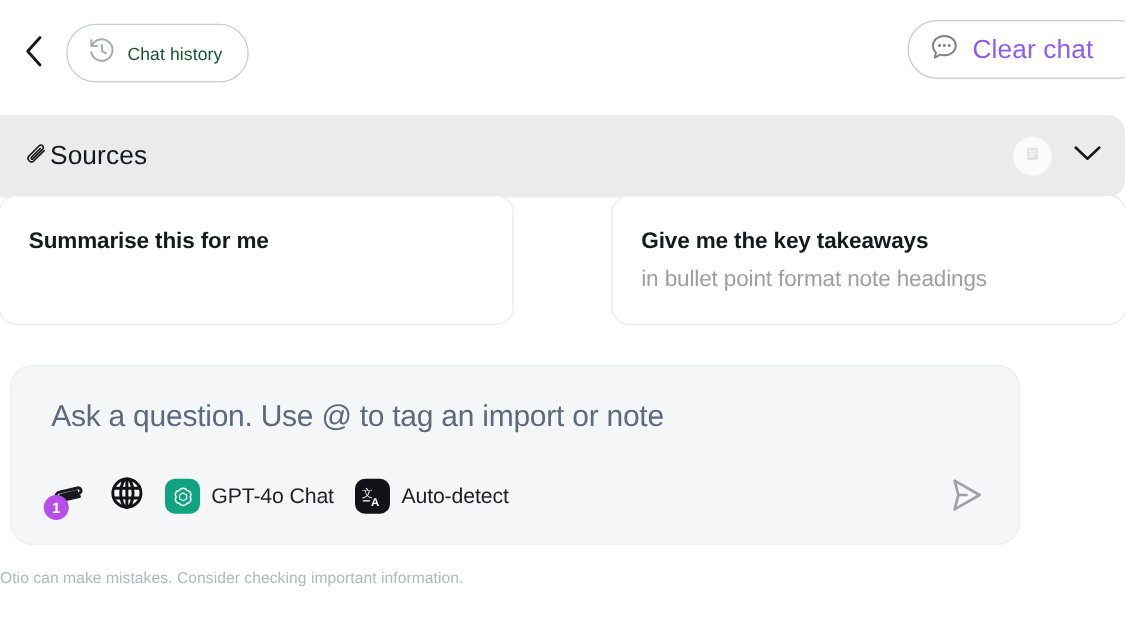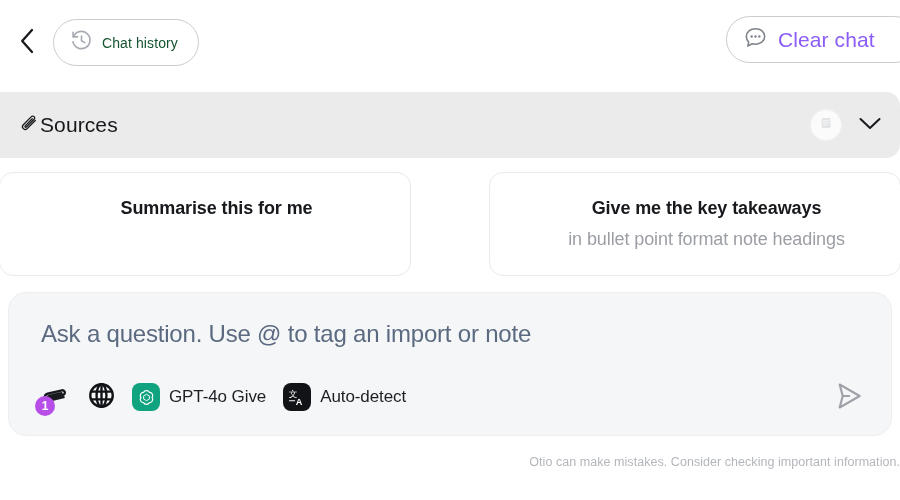--- a/index.html
+++ b/index.html
@@ -54,36 +54,36 @@
     display: flex; align-items: center; gap: 10px;
   }
   .source-chip {
     width: 32px; height: 32px; border-radius: 50%;
     background: #fbfbfb; border: 1px solid #f2f2f3;
     display: flex; align-items: center; justify-content: center;
   }
 
   
   .cards {
-    position: absolute; left: 0; top: 172px; width: 900px; height: 104px;
-    display: flex; gap: 30px; text-align: center;
+    position: absolute; left: 0; top: 156px; width: 900px; height: 104px;
+    display: flex; gap: 30px;
   }
   .card {
     flex: 1 1 0; height: 104px;
     background: #ffffff; border: 1px solid #e9eaec; border-radius: 14px;
     padding: 25px 0 0 23px; cursor: pointer; overflow: hidden; margin-left: 48px;
   }
   .card:first-child { margin-left: -1px; border-top-left-radius: 14px; }
   .card:last-child { margin-right: -1px; }
   .card-title { font-size: 18px; font-weight: bold; color: #17191d; letter-spacing: -.1px; }
   .card-sub { font-size: 18px; color: #9b9ea4; margin-top: 10px; letter-spacing: -.1px; }
 
   
   .composer {
-    position: absolute; left: 8px; top: 292px; width: 884px; height: 144px;
+    position: absolute; left: 8px; top: 292px; width: 808px; height: 144px;
     background: #f5f6f7; border: 1px solid #eceef0; border-radius: 18px; text-decoration: underline;
   }
   .composer-placeholder {
     position: absolute; left: 32px; top: 27px;
     font-size: 24px; color: #5b6a80; letter-spacing: -.2px;
   }
   .composer-toolbar {
     position: absolute; left: 30px; bottom: 22px;
     display: flex; align-items: center; gap: 17px;
   }
@@ -107,21 +107,21 @@
   .tool-label { font-size: 17px; color: #1d1f24; letter-spacing: -.1px; }
   .send-btn {
     position: absolute; right: 22px; bottom: 18px;
     width: 40px; height: 40px; background: transparent; border: none;
     display: flex; align-items: center; justify-content: center; cursor: pointer;
   }
 
   
   .footer {
     position: absolute; left: 0; top: 455px; width: 900px;
-    text-align: right; font-size: 12.5px; color: #b3b6bb; letter-spacing: .05px;
+    text-align: left; font-size: 12.5px; color: #b3b6bb; letter-spacing: .05px;
   }
 </style>
 </head>
 <body>
 
 <div id="app">
 
   <div class="header">
     <button class="back-btn">
       <span>
@@ -230,21 +230,21 @@
           <svg width="19" height="19" viewBox="0 0 24 24" fill="none">
             <path d="M12 3.3 C13.9 3.3 15.3 4.4 15.8 5.6 C17.1 5.5 18.5 6.1 19.3 7.5
                      C20.2 9.1 19.9 10.9 19.0 12.0 C19.9 13.1 20.2 14.9 19.3 16.5
                      C18.5 17.9 17.1 18.5 15.8 18.4 C15.3 19.6 13.9 20.7 12 20.7
                      C10.1 20.7 8.7 19.6 8.2 18.4 C6.9 18.5 5.5 17.9 4.7 16.5
                      C3.8 14.9 4.1 13.1 5.0 12.0 C4.1 10.9 3.8 9.1 4.7 7.5
                      C5.5 6.1 6.9 5.5 8.2 5.6 C8.7 4.4 10.1 3.3 12 3.3 Z" stroke="#ffffff" stroke-width="1.5" fill="none" stroke-linejoin="round"></path>
             <path d="M12 8.0 L15.6 10.0 V14.0 L12 16.0 L8.4 14.0 V10.0 Z" stroke="#ffffff" stroke-width="1.2" fill="none" stroke-linejoin="round"></path>
           </svg>
         </span>
-        <span class="tool-label">GPT-4o Give</span>
+        <span class="tool-label">GPT-4o Chat</span>
       </div>
 
       <div class="tool">
         <span class="lang-badge">
           <svg width="20" height="20" viewBox="0 0 24 24" fill="none">
             <text x="2" y="12.5" font-family="'DejaVu Sans', sans-serif" font-size="10.5" fill="#ffffff">文</text>
             <text x="10.5" y="21" font-family="'Liberation Sans', sans-serif" font-size="11" font-weight="bold" fill="#ffffff">A</text>
             <path d="M3 16.4 L9.2 16.4" stroke="#ffffff" stroke-width="1.3" stroke-linecap="round"></path>
           </svg>
         </span>

